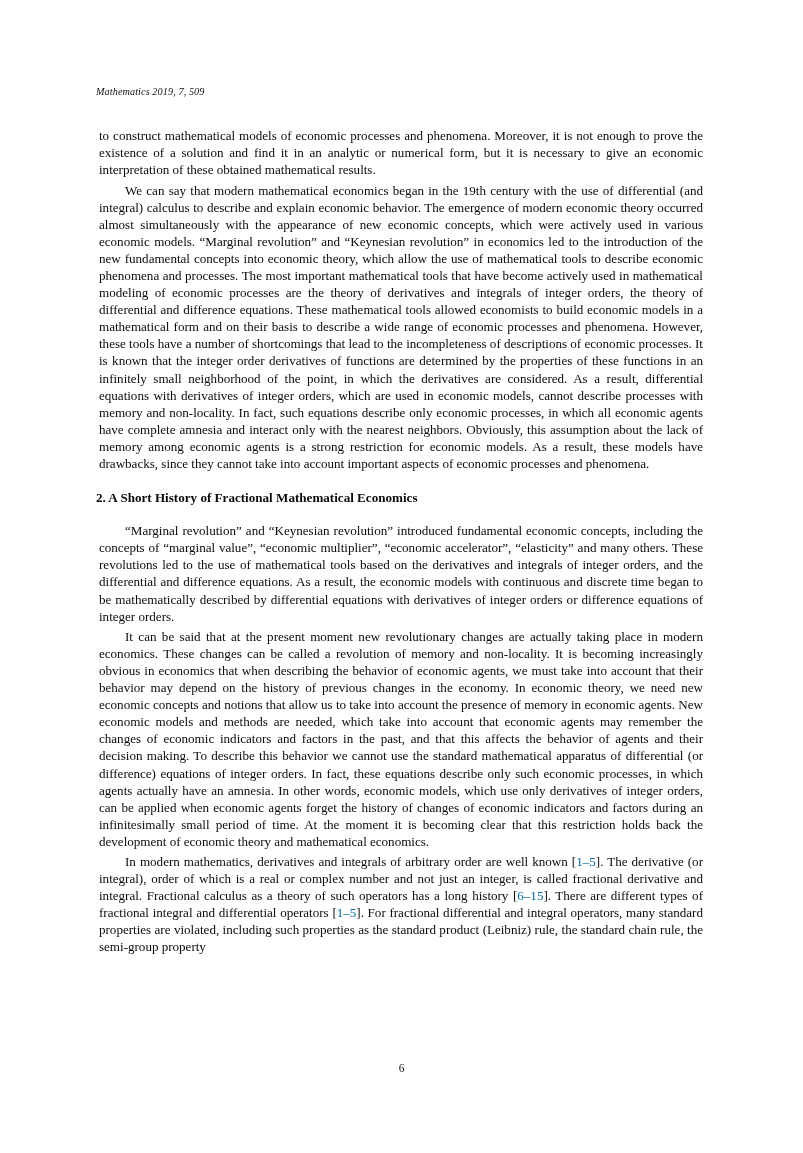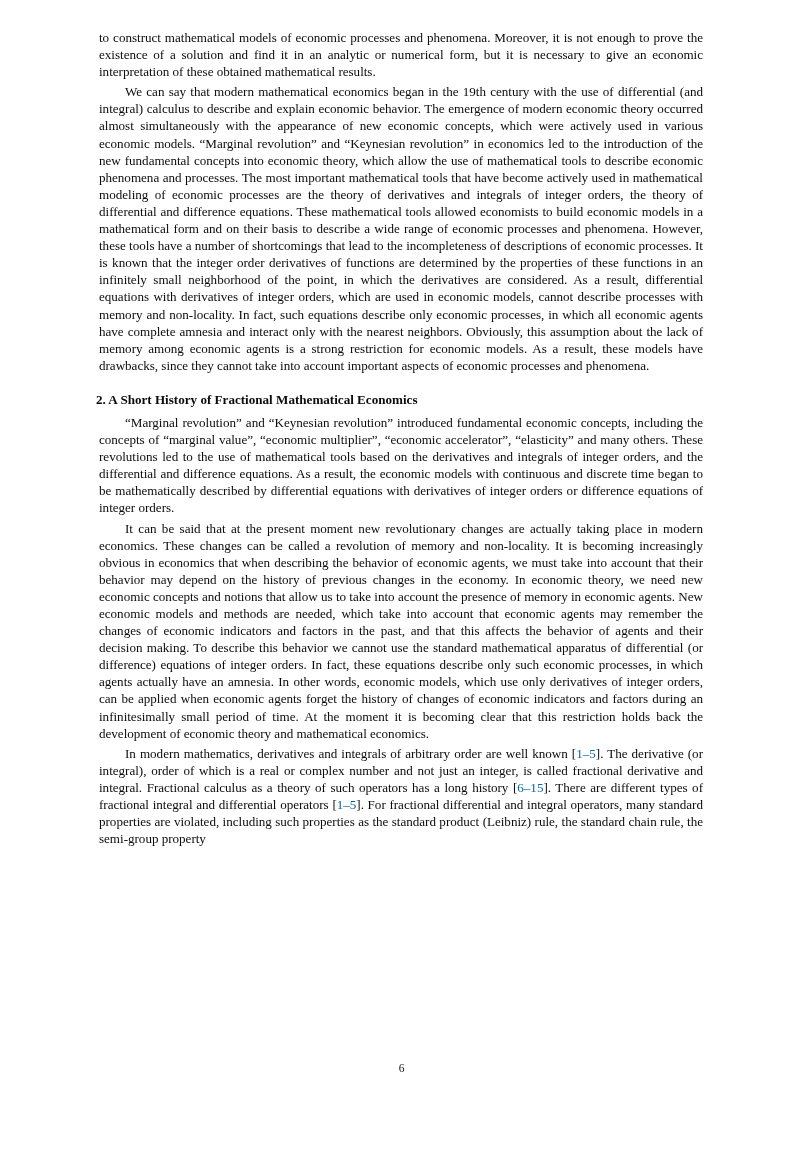--- a/index.html
+++ b/index.html
@@ -48,21 +48,21 @@
     color: #0b0b0b;
     letter-spacing: -0.02px;
   }
   p.para.indent {
     text-indent: 26px;
   }
   h2.section-heading {
     font-size: 13.1px;
     line-height: 17.1px;
     font-weight: bold;
-    margin: 17px 0 6px 0;
+    margin: 17px 0 16px 0;
     text-align: left;
     color: #0b0b0b;
   }
   .cite {
     color: #0369a1;
   }
   .page-number {
     position: absolute;
     left: 0;
     right: 0;
@@ -76,20 +76,21 @@
     -webkit-font-smoothing: antialiased;
   }
 </style>
 </head>
 <body>
 
 <div class="page">
 
   <div class="content">
 
+    <div class="running-head">Mathematics 2019, 7, 509</div>
 
     <div class="body-block">
 
       <p class="para">to construct mathematical models of economic processes and phenomena. Moreover, it is not enough to prove the existence of a solution and find it in an analytic or numerical form, but it is necessary to give an economic interpretation of these obtained mathematical results.</p>
 
       <p class="para indent">We can say that modern mathematical economics began in the 19th century with the use of differential (and integral) calculus to describe and explain economic behavior. The emergence of modern economic theory occurred almost simultaneously with the appearance of new economic concepts, which were actively used in various economic models. “Marginal revolution” and “Keynesian revolution” in economics led to the introduction of the new fundamental concepts into economic theory, which allow the use of mathematical tools to describe economic phenomena and processes. The most important mathematical tools that have become actively used in mathematical modeling of economic processes are the theory of derivatives and integrals of integer orders, the theory of differential and difference equations. These mathematical tools allowed economists to build economic models in a mathematical form and on their basis to describe a wide range of economic processes and phenomena. However, these tools have a number of shortcomings that lead to the incompleteness of descriptions of economic processes. It is known that the integer order derivatives of functions are determined by the properties of these functions in an infinitely small neighborhood of the point, in which the derivatives are considered. As a result, differential equations with derivatives of integer orders, which are used in economic models, cannot describe processes with memory and non-locality. In fact, such equations describe only economic processes, in which all economic agents have complete amnesia and interact only with the nearest neighbors. Obviously, this assumption about the lack of memory among economic agents is a strong restriction for economic models. As a result, these models have drawbacks, since they cannot take into account important aspects of economic processes and phenomena.</p>
 
       <h2 class="section-heading">2. A Short History of Fractional Mathematical Economics</h2>
 
       <p class="para indent">“Marginal revolution” and “Keynesian revolution” introduced fundamental economic concepts, including the concepts of “marginal value”, “economic multiplier”, “economic accelerator”, “elasticity” and many others. These revolutions led to the use of mathematical tools based on the derivatives and integrals of integer orders, and the differential and difference equations. As a result, the economic models with continuous and discrete time began to be mathematically described by differential equations with derivatives of integer orders or difference equations of integer orders.</p>

